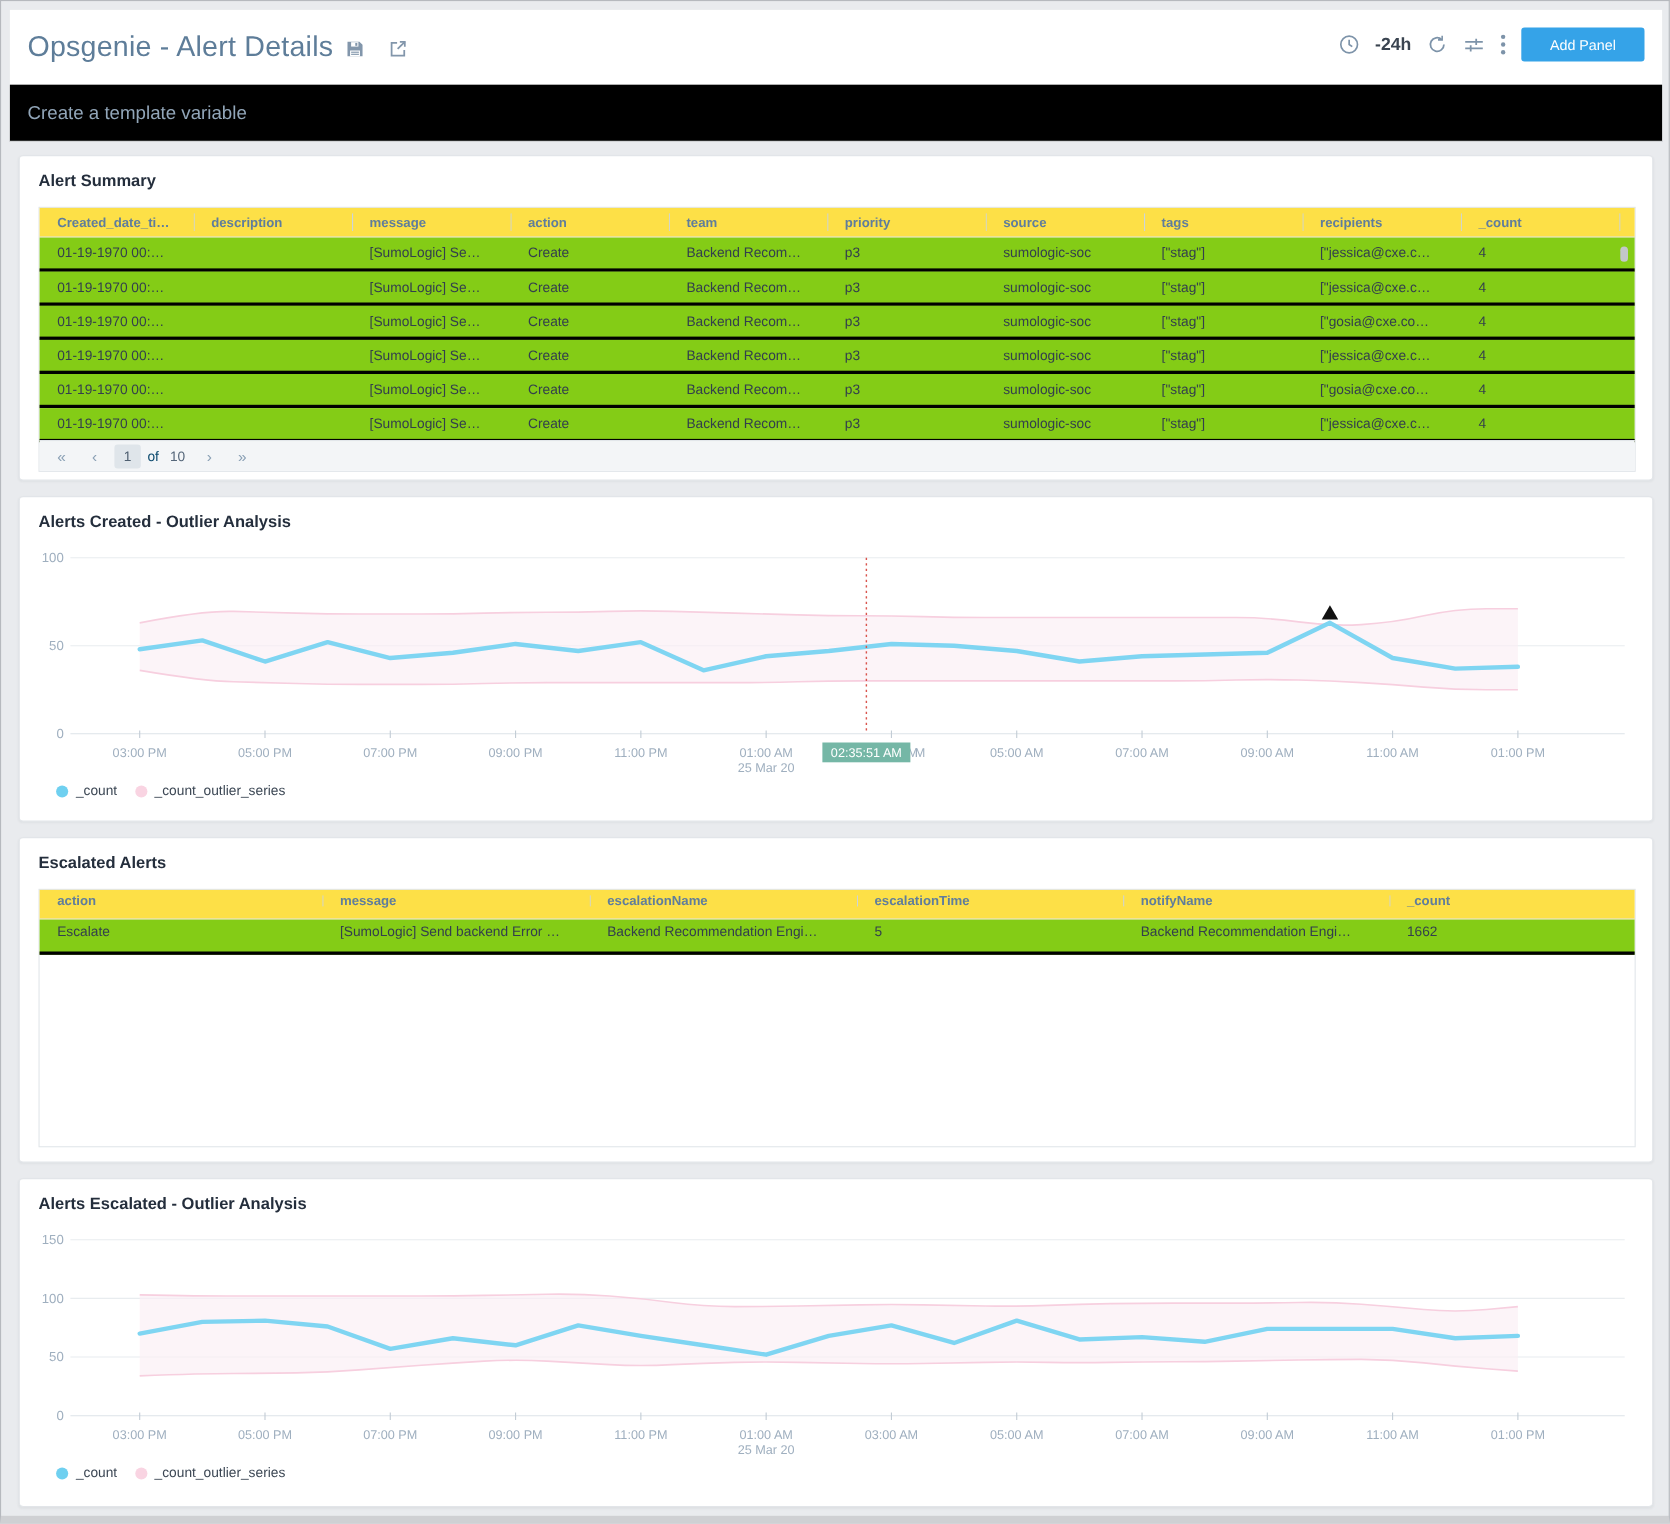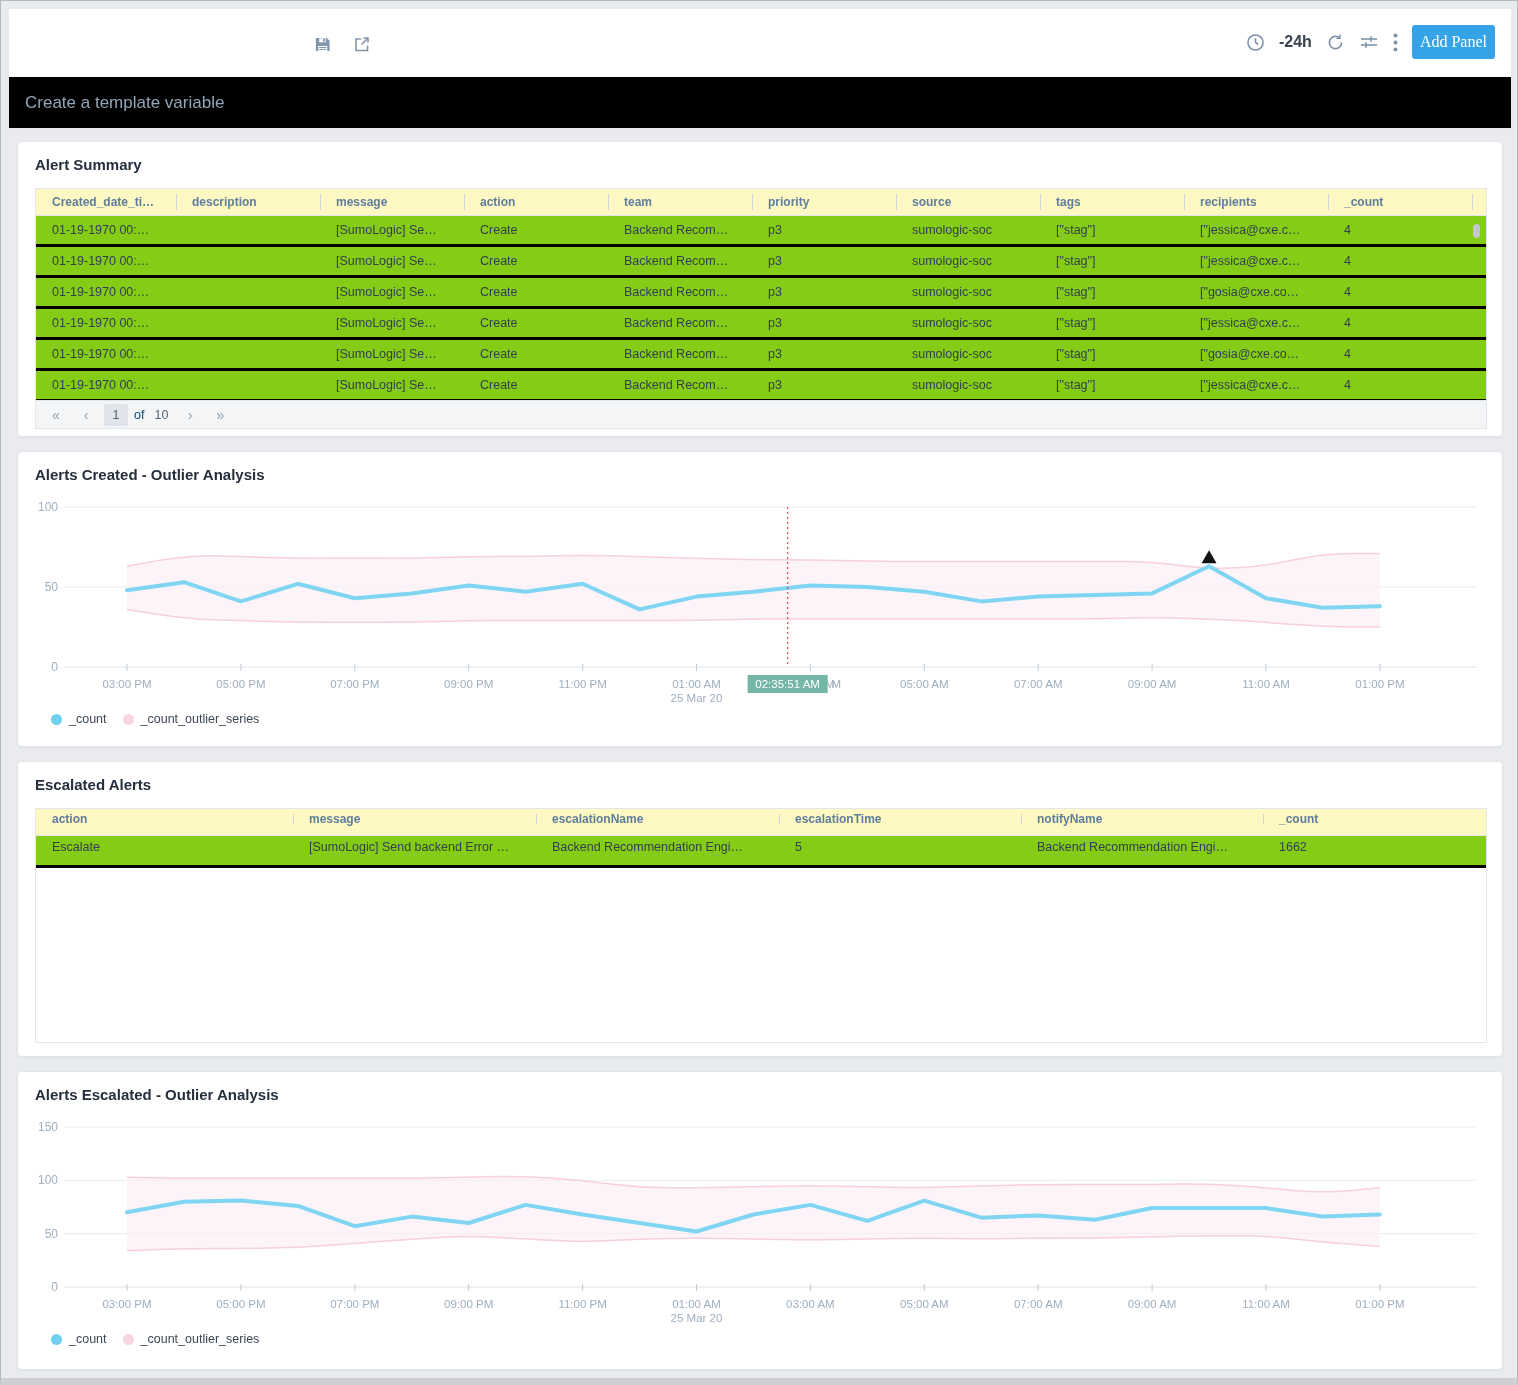--- a/index.html
+++ b/index.html
@@ -7,42 +7,42 @@
   .page { position:relative; width:1518px; height:1385px; background:#e9ebee;
           border:1px solid #b6b9be; border-bottom:7px solid #cfd0d3; overflow:hidden; }
 
   
   .topbar { position:absolute; left:8px; top:8px; width:1502px; height:68px; background:#ffffff; }
   .dash-title { position:absolute; left:16px; top:18px; font-size:26px; font-weight:400; color:#5e7d99; letter-spacing:0.2px; }
   .title-icons { position:absolute; left:305px; top:26px; display:flex; gap:22px; align-items:center; }
   .tb-right { position:absolute; right:16px; top:16px; display:flex; align-items:center; gap:14px; }
   .time-range { font-size:16px; font-weight:700; color:#3a4450; }
   .icon-btn { display:flex; align-items:center; justify-content:center; cursor:pointer; }
-  .add-panel { background:#35a3e8; color:#ffffff; font-size:16px; padding:8px 8px; border-radius:3px;
-               border:none; cursor:pointer; font-family:Liberation Serif, serif; }
+  .add-panel { background:#35a3e8; color:#ffffff; font-size:13px; padding:8px 26px; border-radius:3px;
+               border:none; cursor:pointer; font-family:Liberation Sans, sans-serif; }
 
   
   .tpl-bar { position:absolute; left:8px; top:76px; width:1502px; height:52px; background:#000000;
              border-bottom:1px solid #e7e9ec; display:flex; align-items:center; }
   .tpl-text { margin-left:16px; font-size:17px; color:#92a6b9; cursor:pointer; }
 
   
   .panel { position:absolute; left:16px; width:1486px; background:#ffffff; border:1px solid #e2e5e9;
            border-radius:4px; box-shadow:0 1px 2px rgba(40,50,60,0.05); }
   .panel-title { position:absolute; left:17px; top:14px; font-size:15px; font-weight:700; color:#242e3c; }
   #panel-summary  { top:140px;  height:296px; }
   #panel-chart1   { top:450px;  height:296px; }
   #panel-escalated{ top:760px;  height:296px; }
   #panel-chart2   { top:1070px; height:299px; }
 
   
   .table-box { position:absolute; left:17px; top:46px; width:1452px; border:1px solid #e2e6ea; background:#fff; }
   #panel-summary .table-box { height:241px; }
   #panel-escalated .table-box { height:235px; }
-  .thead { display:grid; height:27px; background:#fef9c3; border-bottom:1px solid #e2e6ea; }
+  .thead { display:grid; height:27px; background:#fde047; border-bottom:1px solid #e2e6ea; }
   .th { position:relative; display:flex; align-items:center; padding-left:16px; font-size:12px; font-weight:700;
         color:#5f7d9c; white-space:nowrap; overflow:hidden; cursor:pointer; }
   .th:not(:first-child)::before { content:""; position:absolute; left:0; top:5px; bottom:5px; width:1px; background:#ccd4da; }
   .tr { display:grid; height:31px; border-bottom:3px solid #000000; background:#84cc16; cursor:pointer; }
   #panel-escalated .tr { height:32px; }
   .td { display:flex; align-items:center; padding-left:16px; font-size:12.5px; color:#333f4d; white-space:nowrap; overflow:hidden; }
   .cols10 .thead, .cols10 .tr { grid-template-columns:140px repeat(8,144px) 144px 1fr; }
   .cols6  .thead, .cols6  .tr { grid-template-columns:257px 243px 243px 242px 242px 1fr; }
 
   .pagbar { position:absolute; left:0; right:0; bottom:0; height:28px; background:#f3f5f7; border-top:1px solid #e2e6ea;
@@ -61,20 +61,21 @@
   .legend-item { display:flex; align-items:center; gap:7px; cursor:pointer; }
   .legend-dot { width:11px; height:11px; border-radius:50%; }
   .legend-label { font-size:12.5px; color:#3c4754; }
 </style>
 </head>
 <body>
 
 <div class="page">
 
   <div class="topbar">
+    <div class="dash-title">Opsgenie - Alert Details</div>
     <div class="title-icons">
       <span class="icon-btn">
         <svg width="17" height="17" viewBox="0 0 18 18">
             <path d="M2 2 h11.5 L16.5 5 V16 H2 Z" fill="#8296ab"></path>
             <rect x="5.5" y="2.5" width="7" height="4.2" fill="#ffffff"></rect>
             <rect x="9.5" y="3.2" width="2" height="2.8" fill="#8296ab"></rect>
             <rect x="4.5" y="10.5" width="9.5" height="5.5" fill="#ffffff"></rect>
             <rect x="5.5" y="11.6" width="7.5" height="1.1" fill="#8296ab"></rect>
             <rect x="5.5" y="13.6" width="7.5" height="1.1" fill="#8296ab"></rect>
           </svg>

